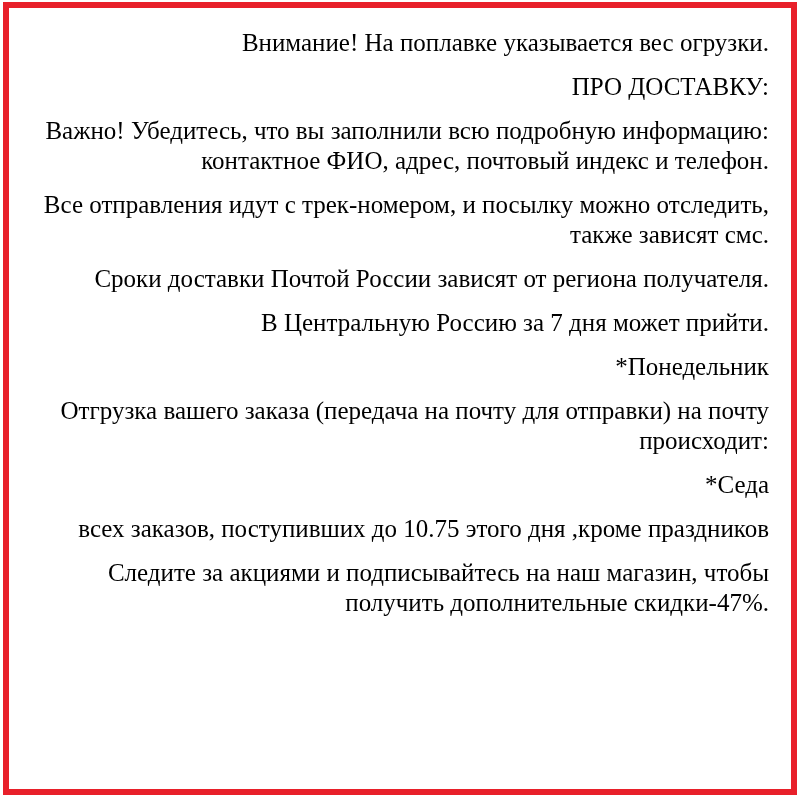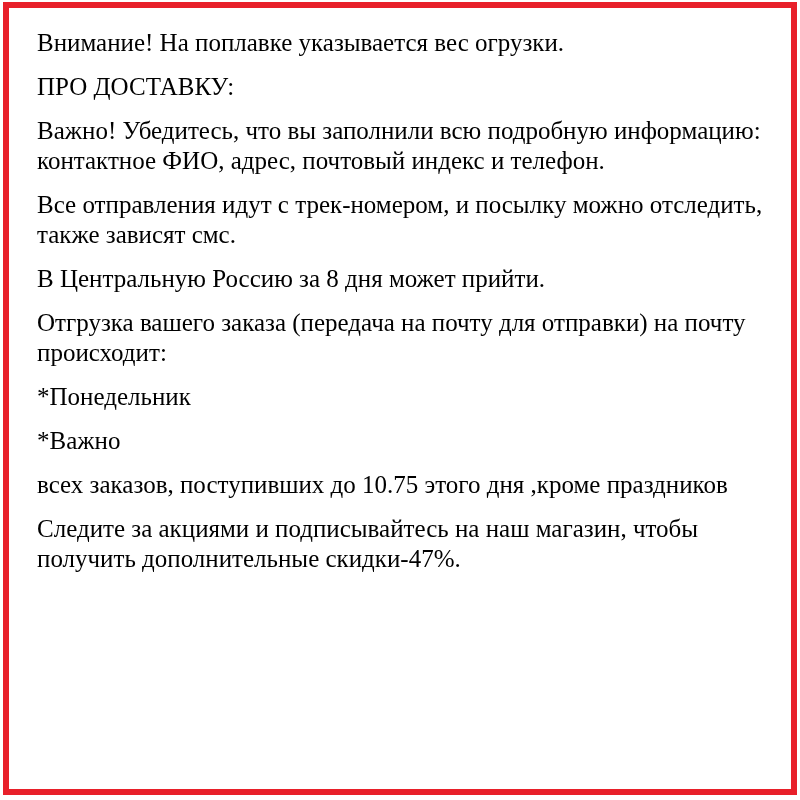--- a/index.html
+++ b/index.html
@@ -28,34 +28,36 @@
       top: 28px;
       width: 740px;
       font-family: "Liberation Serif", "DejaVu Serif", serif;
       font-size: 25px;
       line-height: 30px;
       color: #000000;
     }
     .content p {
       margin: 0 0 14px 8px;
       padding: 0;
+      text-align: right;
     }
     .content b {
       font-weight: normal;
     }
   </style>
 </head>
 <body>
 
 <div class="frame"></div>
 
 <div class="content">
   <p>Внимание! На поплавке указывается вес огрузки.</p>
   <p>ПРО ДОСТАВКУ:</p>
   <p><b>Важно!</b><span> Убедитесь, что вы заполнили всю подробную информацию: контактное ФИО, адрес, почтовый индекс и телефон.</span></p>
   <p>Все отправления идут с трек-номером, и посылку можно отследить, также зависят смс.</p>
-  <p>В Центральную Россию за 8 дня может прийти.</p>
+  <p>Сроки доставки Почтой России зависят от региона получателя.</p>
+  <p>В Центральную Россию за 7 дня может прийти.</p>
+  <p>*Понедельник</p>
   <p>Отгрузка вашего заказа (передача на почту для отправки) на почту происходит:</p>
-  <p>*Понедельник</p>
-  <p>*Важно</p>
+  <p>*Седа</p>
   <p>всех заказов, поступивших до 10.75 этого дня ,кроме праздников</p>
   <p>Следите за акциями и подписывайтесь на наш магазин, чтобы получить дополнительные скидки-47%.</p>
 </div>
 
 </body></html>

